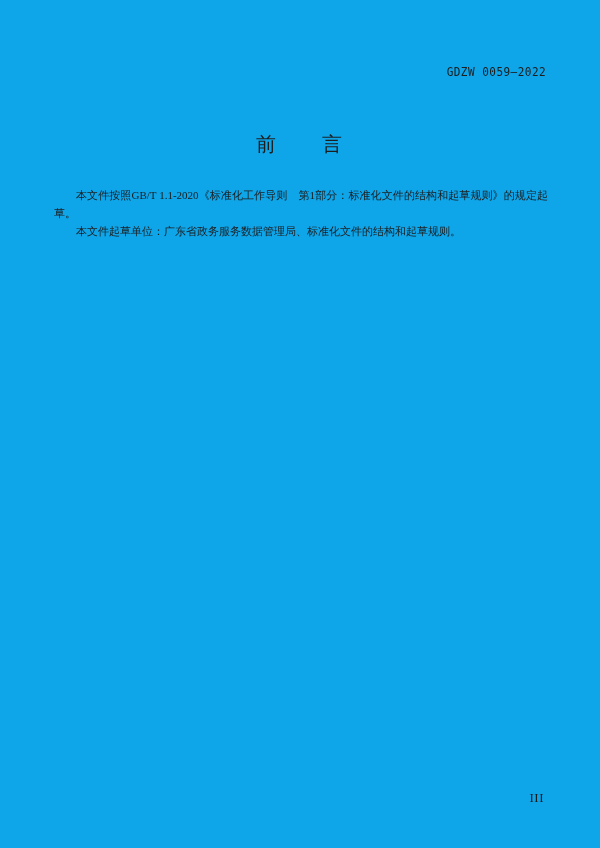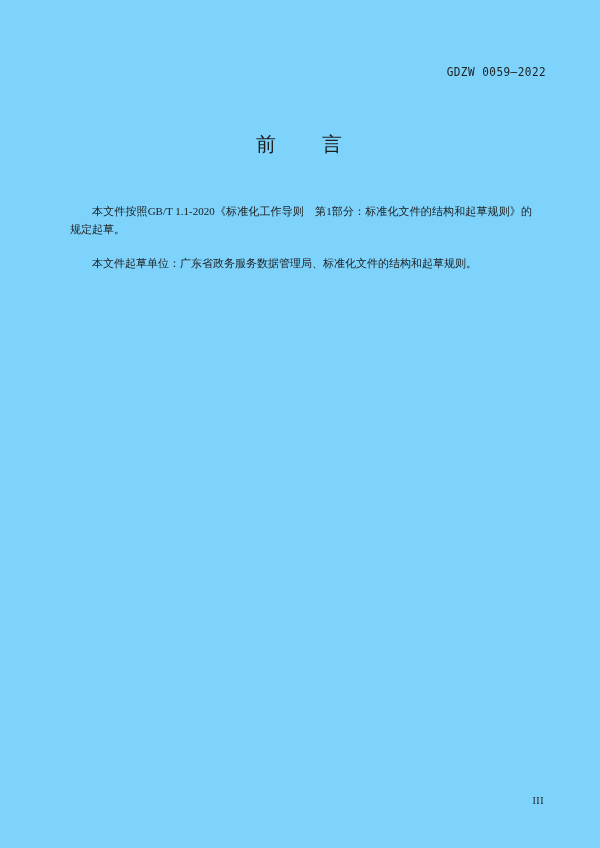--- a/index.html
+++ b/index.html
@@ -2,21 +2,21 @@
 <html><head>
 <meta charset="utf-8">
 <style>
   * { margin: 0; padding: 0; box-sizing: border-box; }
   html, body { background: #e9e9e9; }
   .page {
     position: relative;
     width: 600px;
     height: 848px;
     margin: 0 auto;
-    background: #7dd3fc;
+    background: #0ea5e9;
     color: #1d1d1d;
     overflow: hidden;
     font-family: "Liberation Serif", "DejaVu Serif", serif;
   }
   .doc-code {
     position: absolute;
     top: 65px;
     right: 54px;
     font-family: "DejaVu Sans Mono", "Liberation Mono", monospace;
     font-size: 12px;
@@ -43,28 +43,28 @@
     top: 186px;
     left: 54px;
     right: 52px;
     font-size: 11px;
     line-height: 18px;
     text-align: justify;
     color: #1d1d1d;
   }
   .doc-body p {
     text-indent: 2em;
-    margin: 16px;
+    margin: 0;
     font-family: Liberation Serif, serif;
   }
   .page-number {
     position: absolute;
     bottom: 42px;
     right: 56px;
-    font-size: 10px;
+    font-size: 13px;
     letter-spacing: 0.5px;
     color: #1d1d1d;
     padding-left: 28px;
   }
 </style>
 </head>
 <body>
 
 <div class="page">
 

